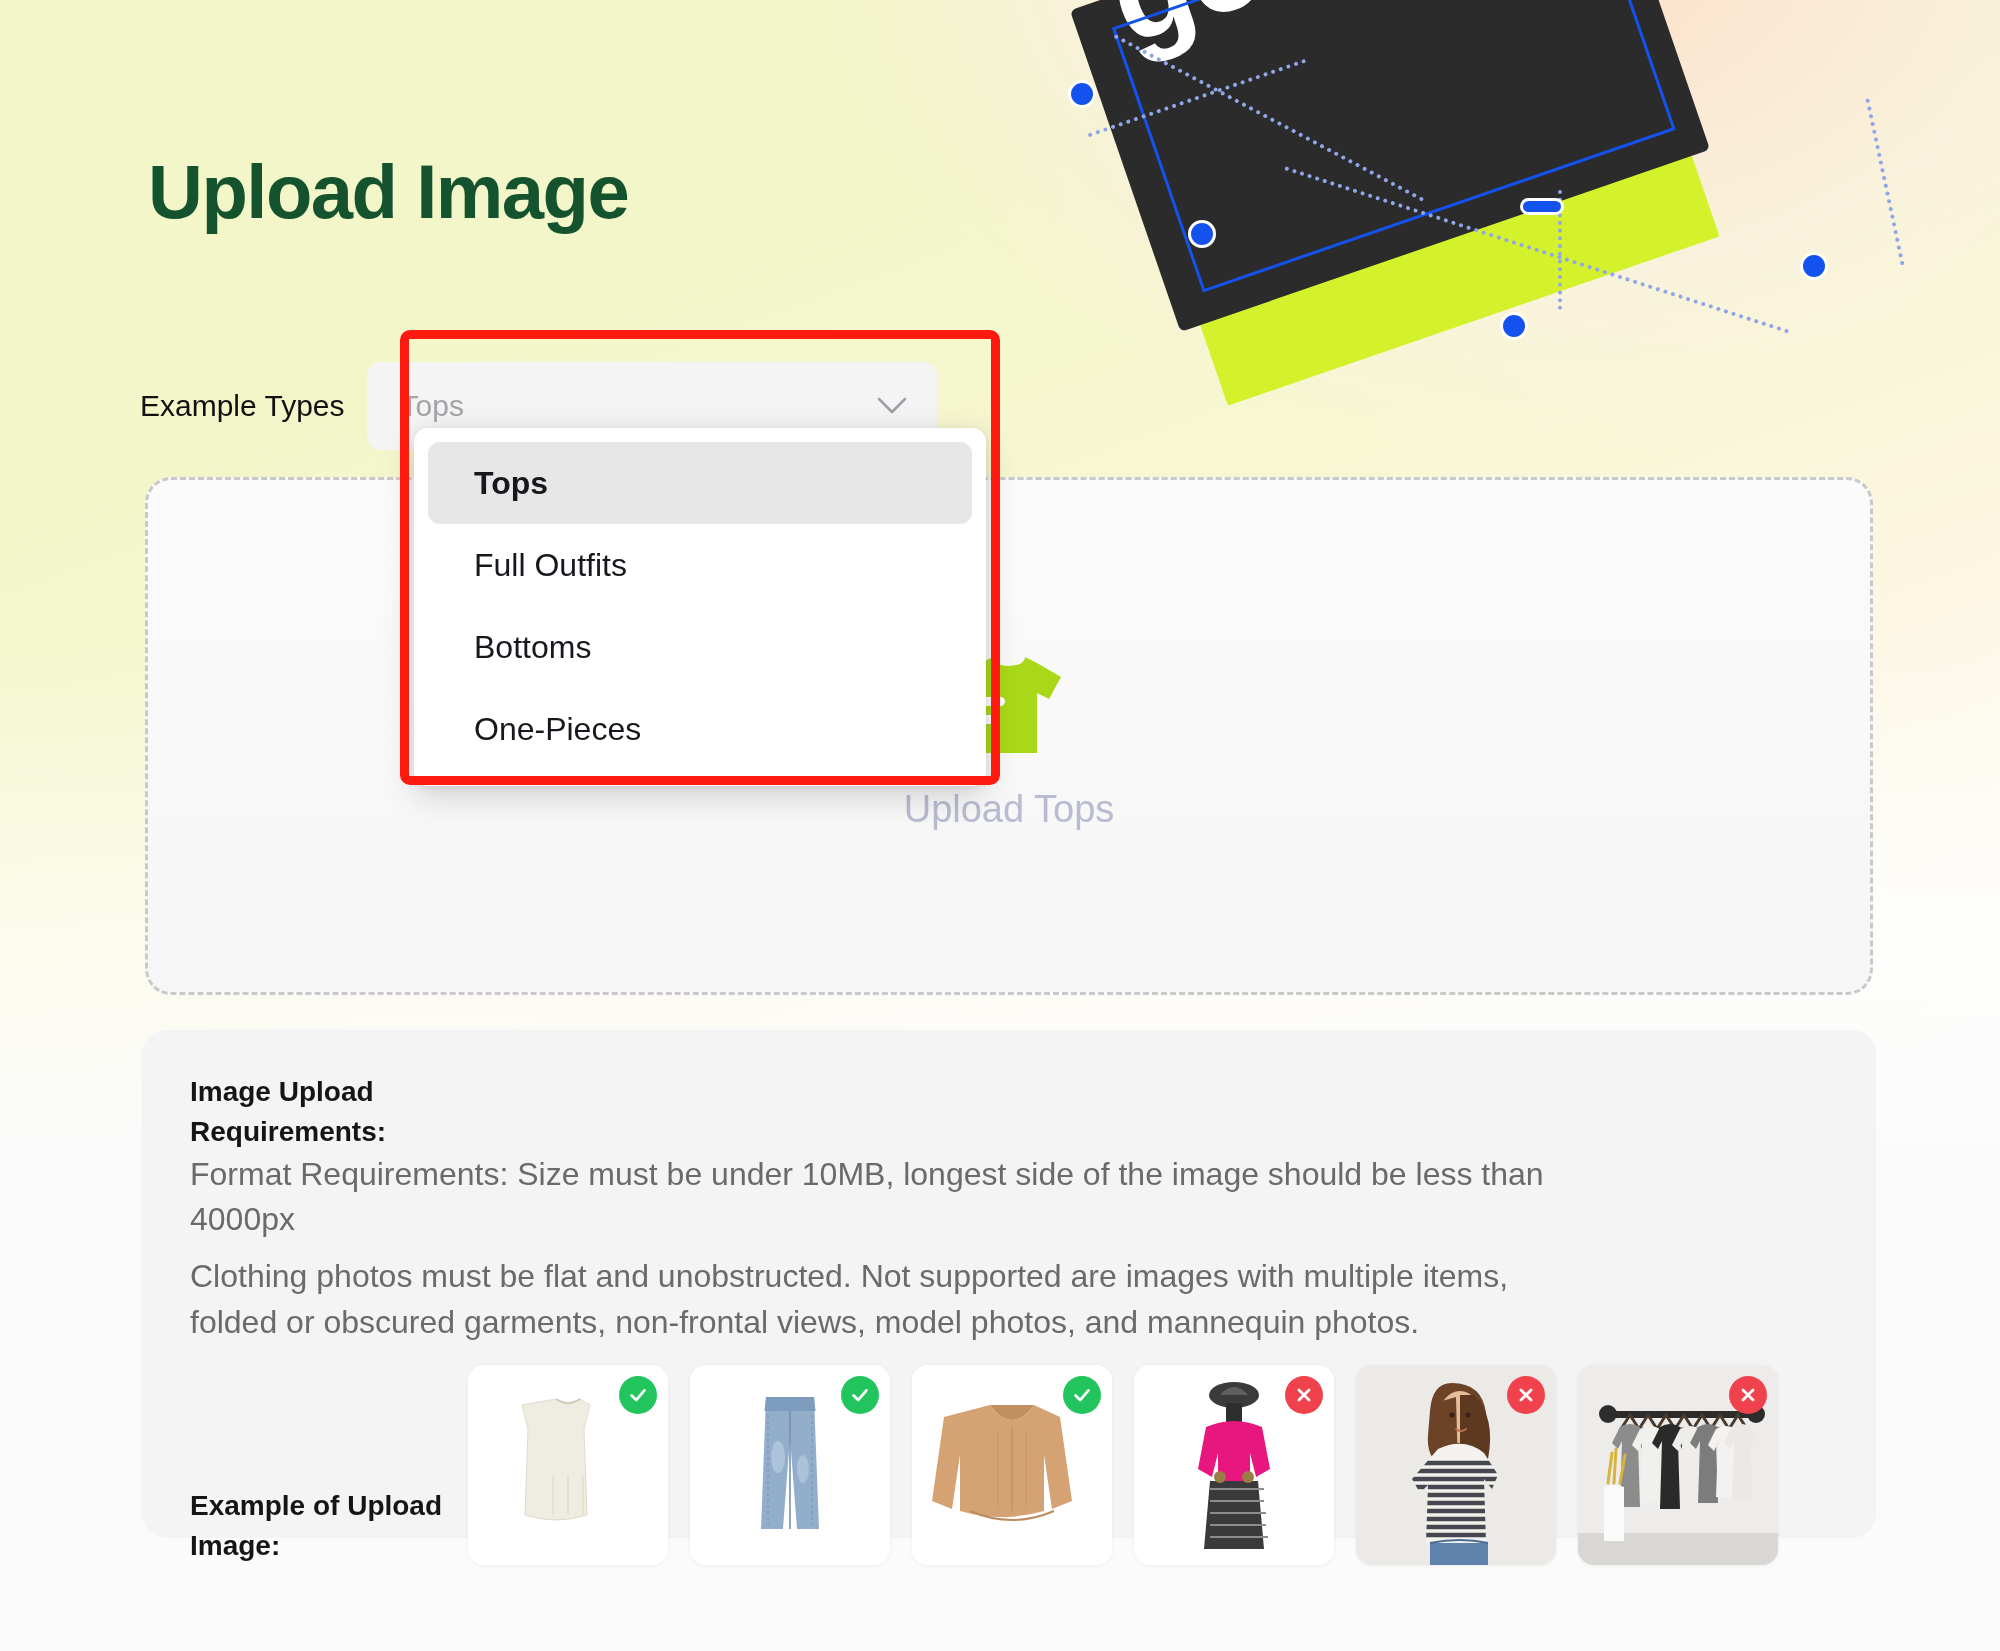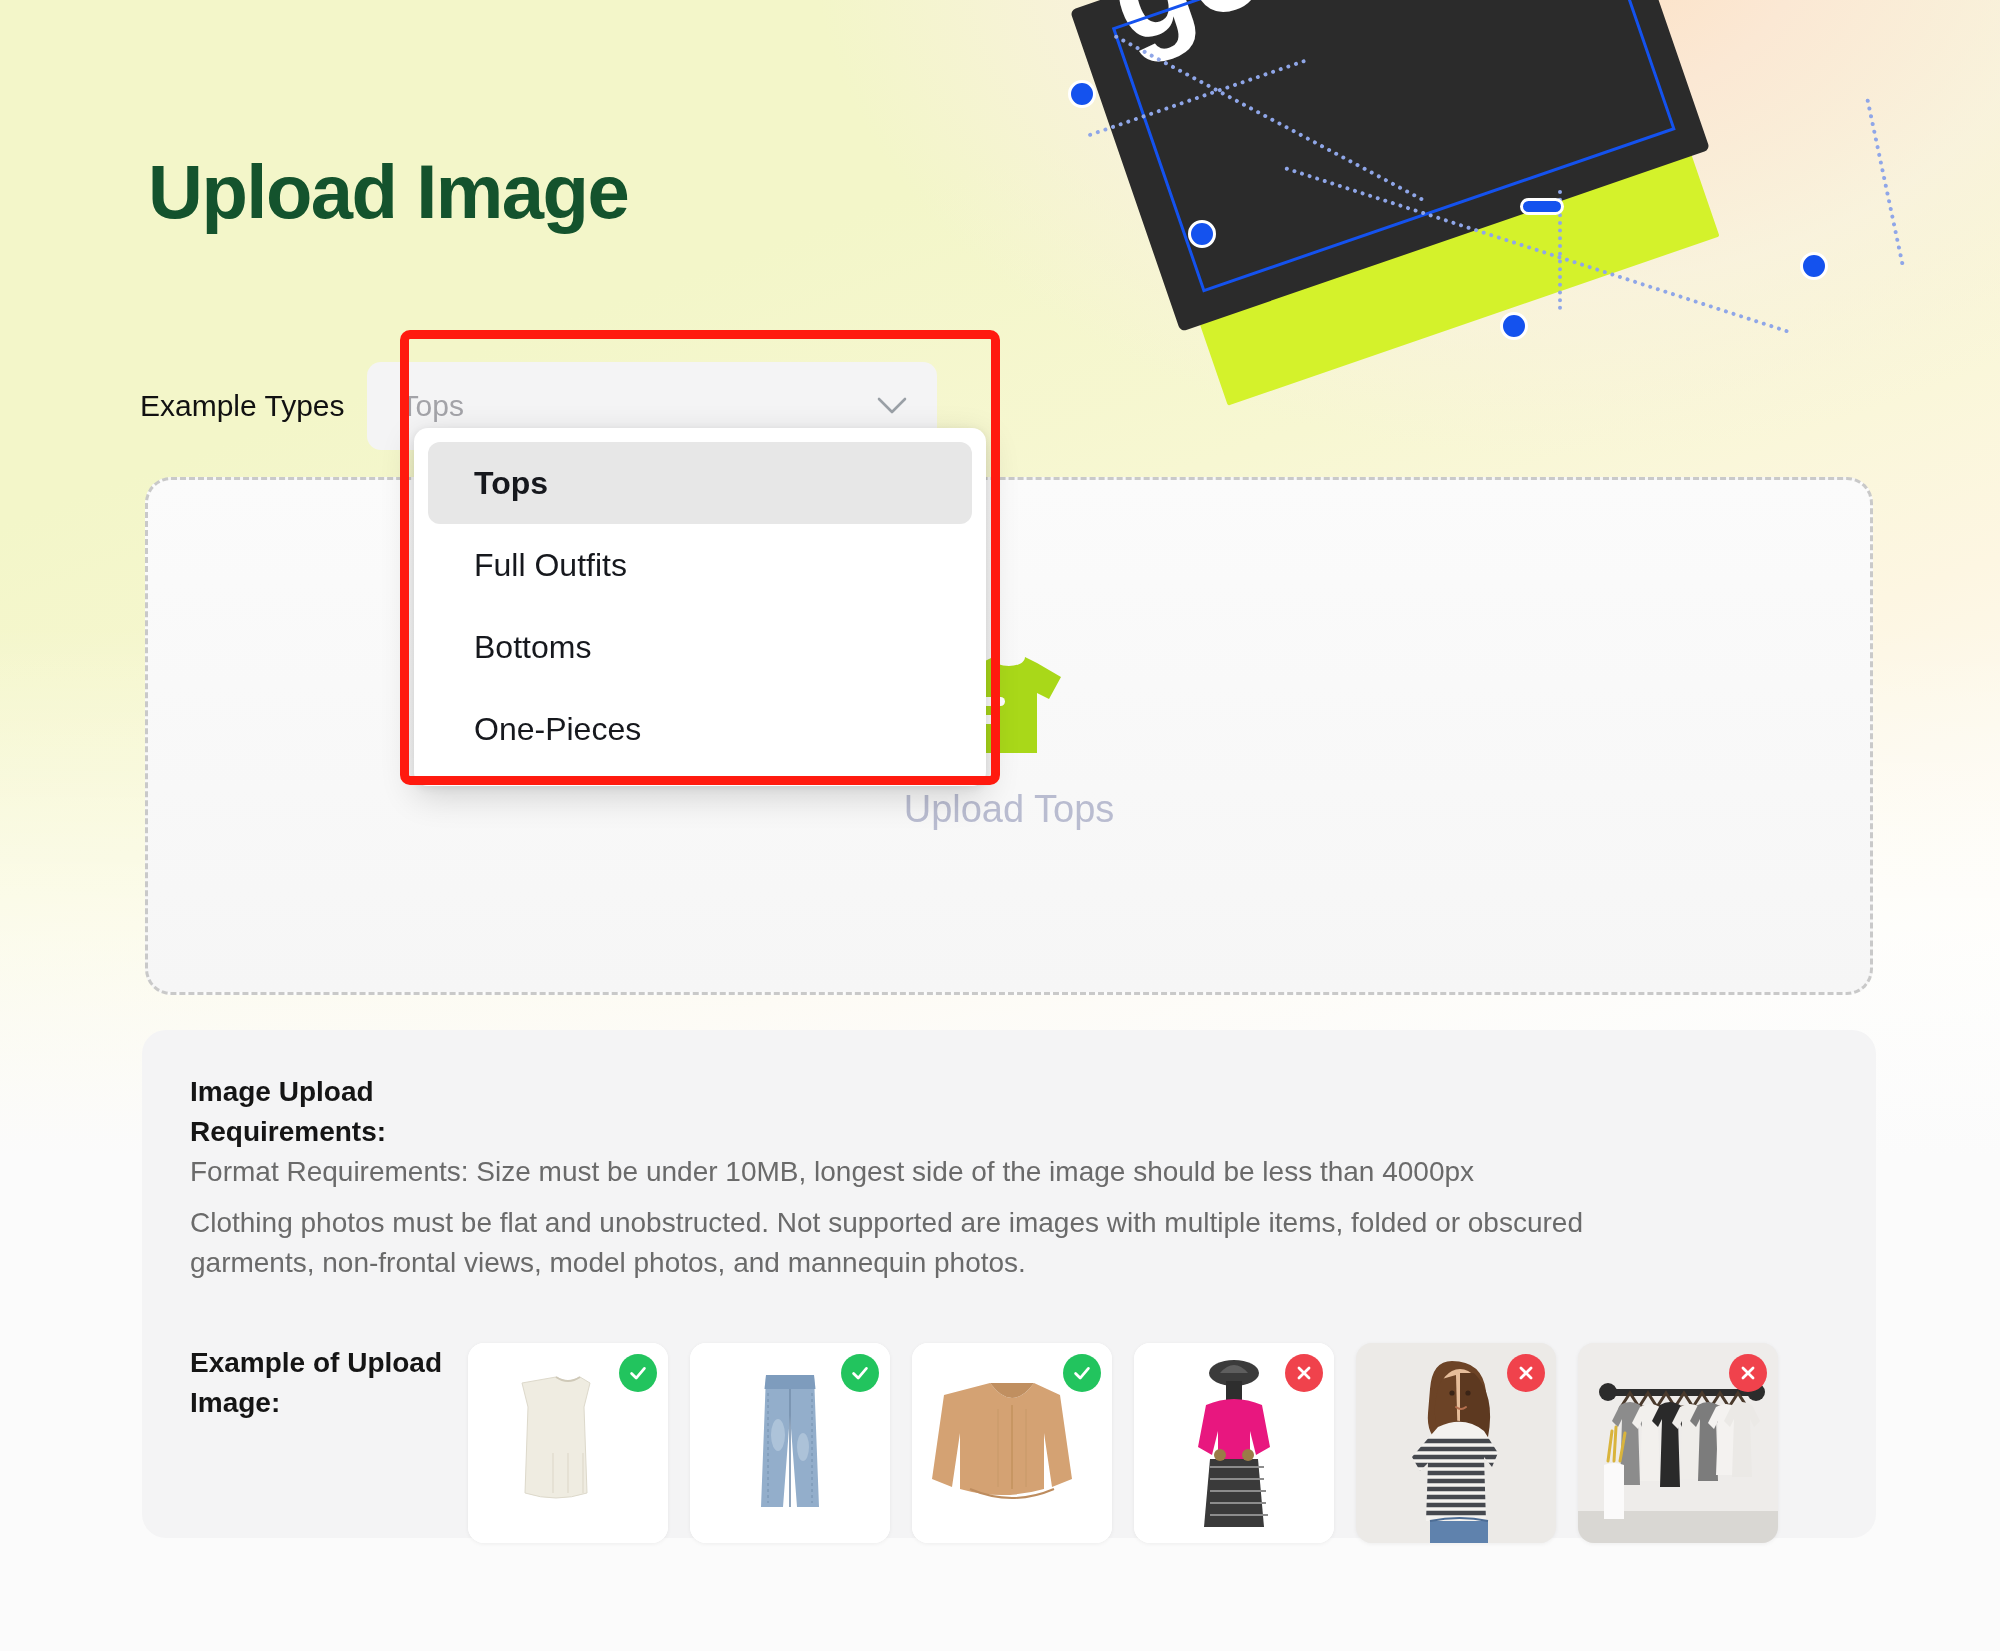--- a/index.html
+++ b/index.html
@@ -230,31 +230,31 @@
   }
   .info-key {
     width: 258px;
     flex: none;
     font-size: 28px;
     font-weight: 700;
     color: #151515;
     line-height: 1.42;
   }
   .info-val {
-    font-size: 28px;
+    font-size: 32px;
     color: #6a6a6a;
     line-height: 1.42;
     max-width: 1400px;
   }
   .info-val p + p { margin-top: 12px; }
 
   .examples-row {
     display: flex;
-    align-items: flex-start;
-    margin-top: 60px;
+    align-items: flex-end;
+    margin-top: 20px;
     gap: 20px;
   }
   .thumbs {
     display: flex;
     gap: 22px;
   }
   .thumb {
     position: relative;
     width: 200px;
     height: 200px;

